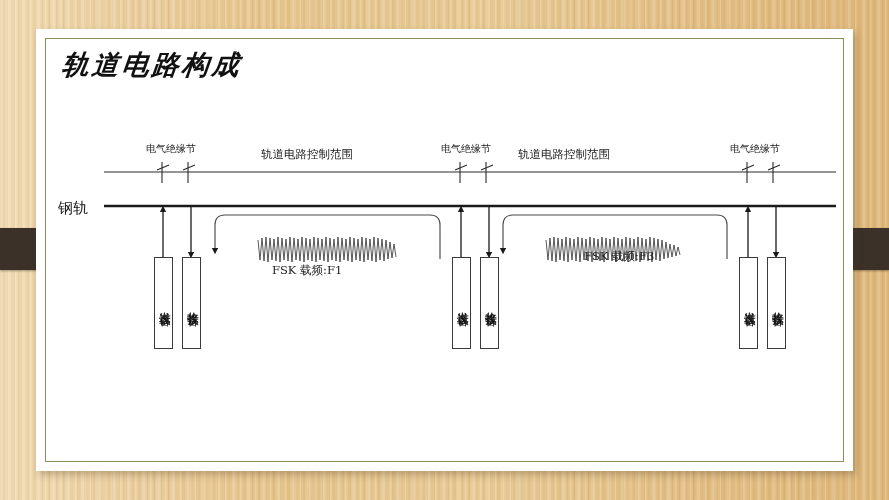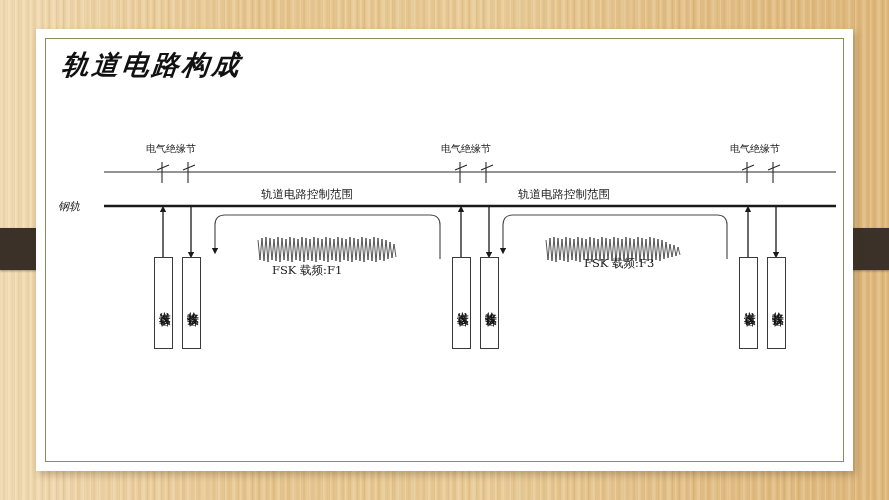--- a/index.html
+++ b/index.html
@@ -69,22 +69,22 @@
   }
   #diagram svg{display:block;}
 
   
   .lbl{
     position:absolute;
     font-family:"DejaVu Sans","Liberation Sans",sans-serif;
     color:#1a1a1a;white-space:nowrap;
   }
   .lbl-ins{font-size:10px;}
-  .lbl-range{font-size:11.5px;margin-top:40px;}
-  .lbl-rail{font-size:11px;font-style:italic;}
+  .lbl-range{font-size:11.5px;}
+  .lbl-rail{font-size:15px;}
   .lbl-fsk{font-size:11.5px;font-family:"DejaVu Serif","Liberation Serif",serif;}
 
   
   .eq-box{
     position:absolute;
     width:19px;height:92px;
     border:1px solid #3a3a3a;
     background:#fff;
     box-sizing:border-box;
   }
@@ -183,21 +183,21 @@
     <div class="lbl lbl-rail" style="left:22px;top:170px;">钢轨</div>
 
     <div class="lbl lbl-ins" style="left:110px;top:113px;">电气绝缘节</div>
     <div class="lbl lbl-ins" style="left:405px;top:113px;">电气绝缘节</div>
     <div class="lbl lbl-ins" style="left:694px;top:113px;">电气绝缘节</div>
 
     <div class="lbl lbl-range" style="left:225px;top:118px;">轨道电路控制范围</div>
     <div class="lbl lbl-range" style="left:482px;top:118px;">轨道电路控制范围</div>
 
     <div class="lbl lbl-fsk" style="left:236px;top:234px;">FSK 载频:F1</div>
-    <div class="lbl lbl-fsk" style="left:548px;top:227px;">FSK 载频:F3</div>
+    <div class="lbl lbl-fsk" style="left:548px;top:220px;">FSK 载频:F3</div>
 
     <div class="eq-box" style="left:118px;top:228px;">
       <div class="eq-text">发送设备</div>
     </div>
     <div class="eq-box" style="left:146px;top:228px;">
       <div class="eq-text">接收设备</div>
     </div>
 
     <div class="eq-box" style="left:416px;top:228px;">
       <div class="eq-text">发送设备</div>

